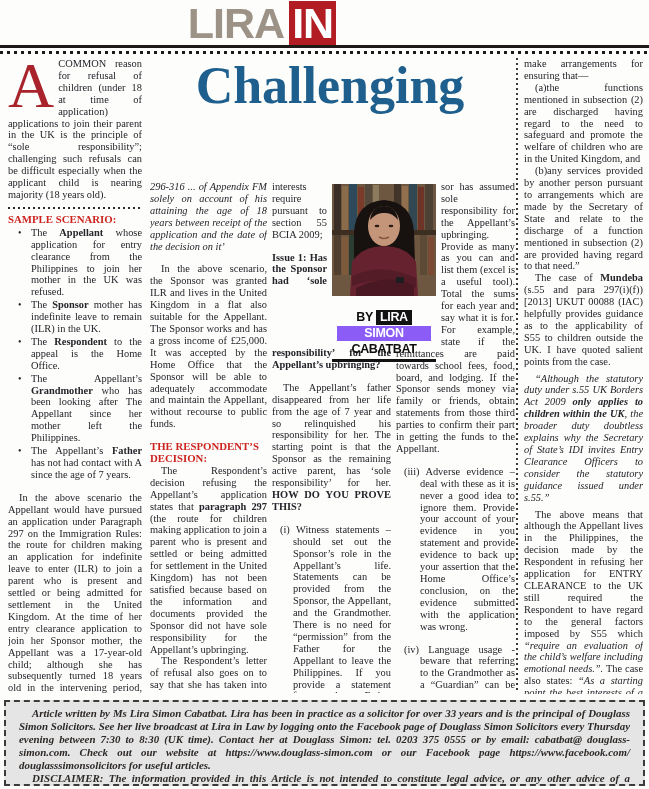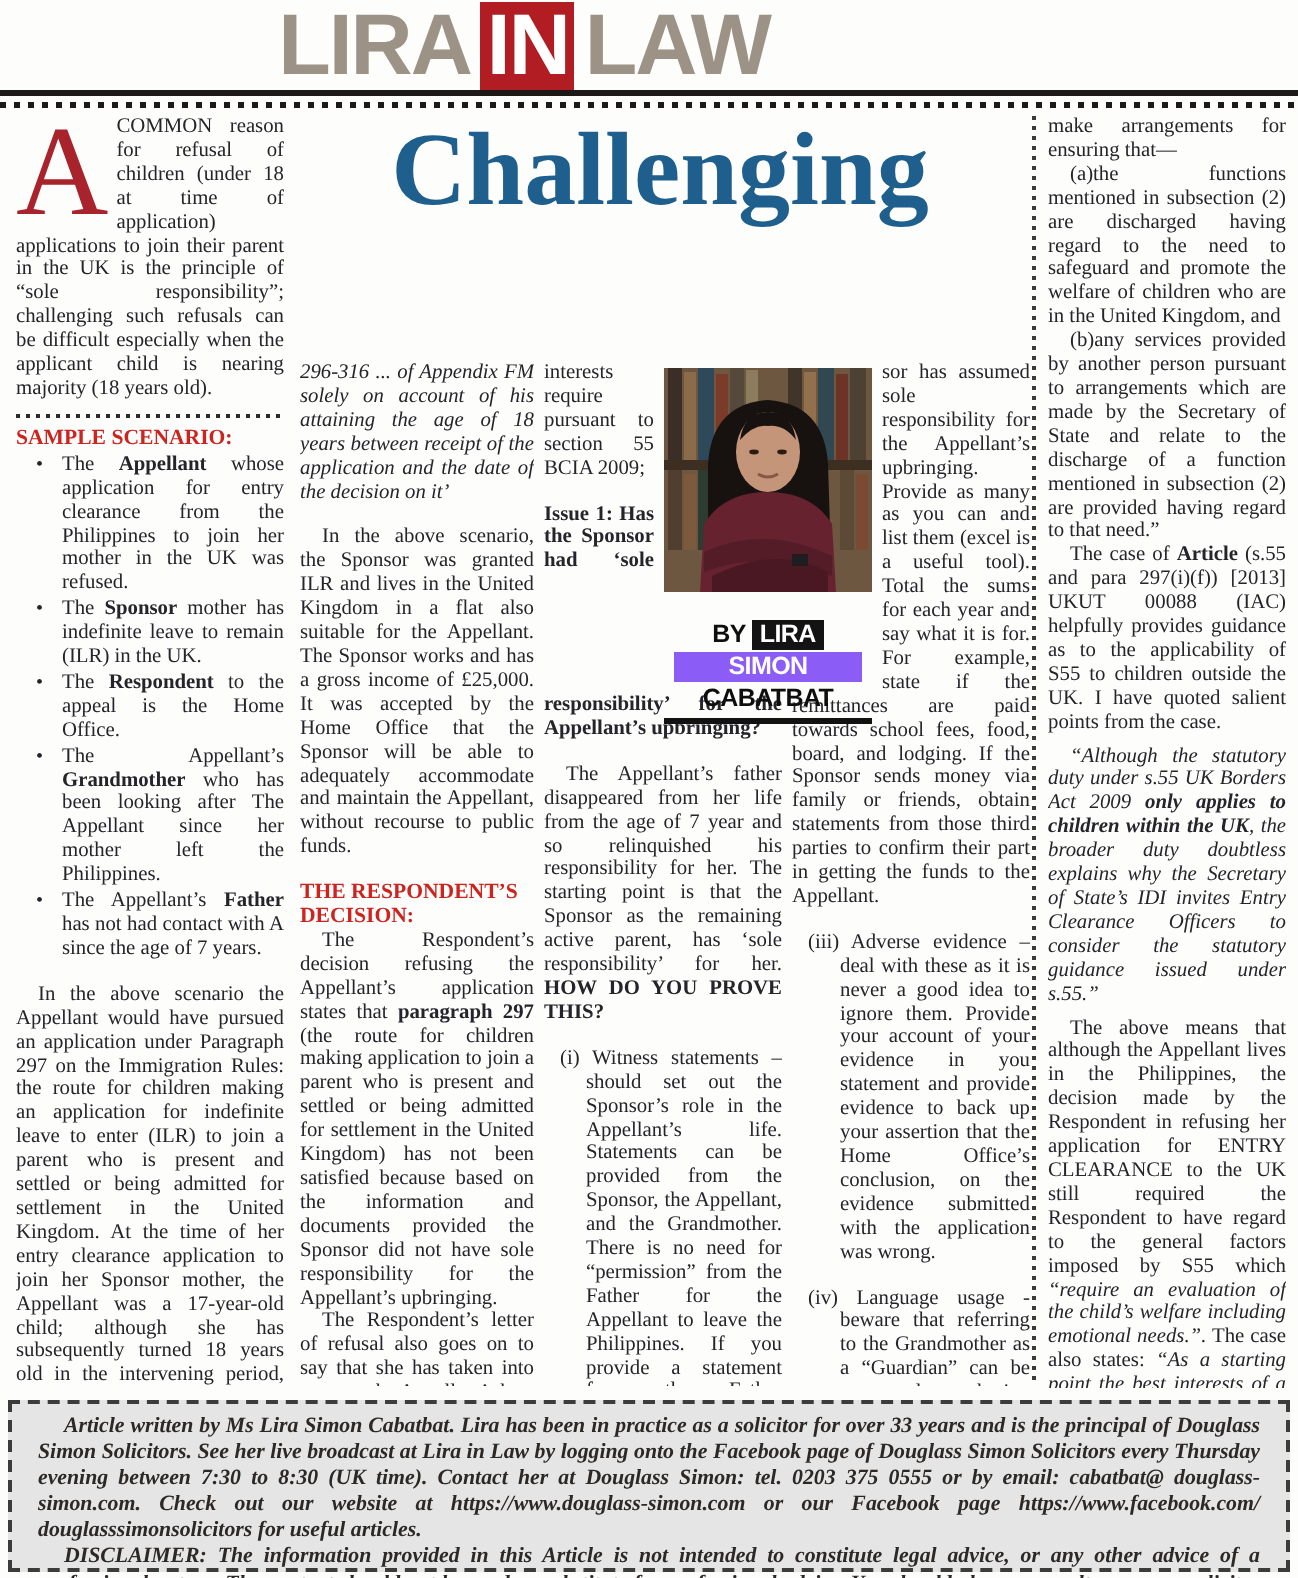--- a/index.html
+++ b/index.html
@@ -83,21 +83,20 @@
     color:#2c2826; text-align:justify;
   }
   .footer p { margin:0; text-indent:13px; }
 </style>
 </head>
 <body>
 
 <div class="masthead">
   <span>LIRA</span>
   <span class="inbox">IN</span>
-  <span>LAW</span>
 </div>
 <div class="rule-black"></div>
 <div class="rule-dotted"></div>
 
 <div class="headline">
   <div class="l1">Challenging</div>
 </div>
 
 <div class="col" id="col1">
   <p><span class="dropcap">A</span><span>COMMON reason for refusal of children (under 18 at time of application) applications to join their parent in the UK is the principle of “sole responsibility”; challenging such refusals can be difficult especially when the applicant child is nearing majority (18 years old).</span></p>
@@ -139,21 +138,21 @@
   <p class="hang2 gap">(iv) Language usage - beware that referring to the Grandmother as a “Guardian” can be construed as sharing parental responsibility with the Sponsor; this may lead to refusal of the application or dismissal of the Appellant’s appeal.</p>
 
 </div>
 
 <div class="vdots"></div>
 
 <div class="col" id="col5">
   <p>make arrangements for ensuring that—</p>
   <p class="indent">(a)the functions mentioned in subsection (2) are discharged having regard to the need to safeguard and promote the welfare of children who are in the United Kingdom, and</p>
   <p class="indent">(b)any services provided by another person pursuant to arrangements which are made by the Secretary of State and relate to the discharge of a function mentioned in subsection (2) are provided having regard to that need.”</p>
-  <p class="indent">The case of <b>Article</b> (s.55 and para 297(i)(f)) [2013] UKUT 00088 (IAC) helpfully provides guidance as to the applicability of S55 to children outside the UK. I have quoted salient points from the case.</p>
+  <p class="indent">The case of <b>Mundeba</b> (s.55 and para 297(i)(f)) [2013] UKUT 00088 (IAC) helpfully provides guidance as to the applicability of S55 to children outside the UK. I have quoted salient points from the case.</p>
   <p class="ital indent sgap">“Although the statutory duty under s.55 UK Borders Act 2009 <b>only applies to children within the UK</b>, the broader duty doubtless explains why the Secretary of State’s IDI invites Entry Clearance Officers to consider the statutory guidance issued under s.55.”</p>
   <p class="indent sgap">The above means that although the Appellant lives in the Philippines, the decision made by the Respondent in refusing her application for ENTRY CLEARANCE to the UK still required the Respondent to have regard to the general factors imposed by S55 which <i>“require an evaluation of the child’s welfare including emotional needs.”.</i> The case also states: <i>“As a starting point the best interests of a child are usually best served by being with both or at least one of their parents”.</i></p>
 
 </div>
 
 <div class="photo-block">
   <svg width="104" height="112" viewBox="0 0 104 112">
 
     <rect x="0" y="0" width="104" height="112" fill="#6e5740"></rect>
     <g>

